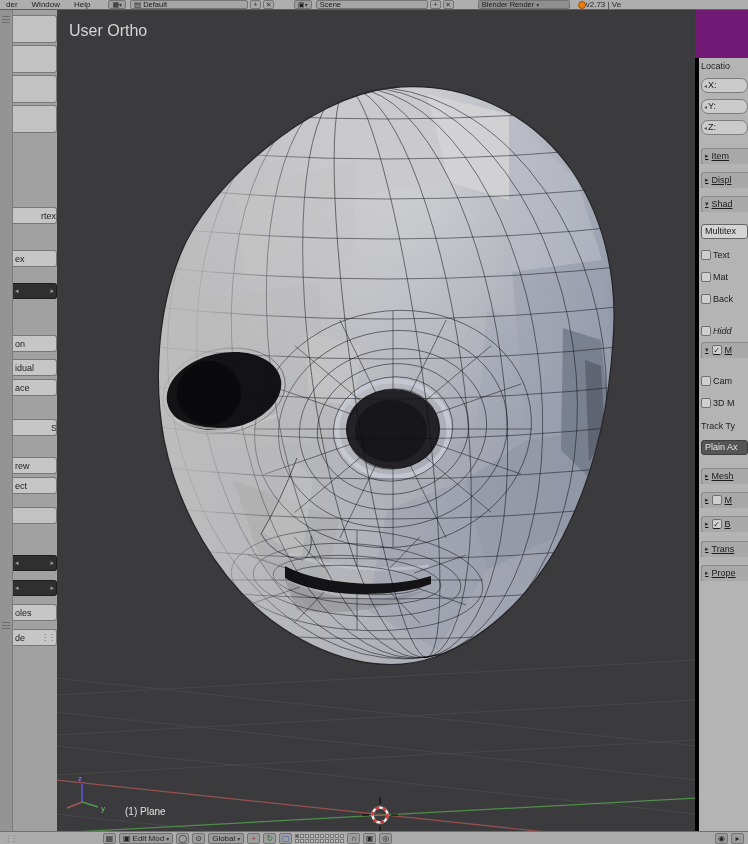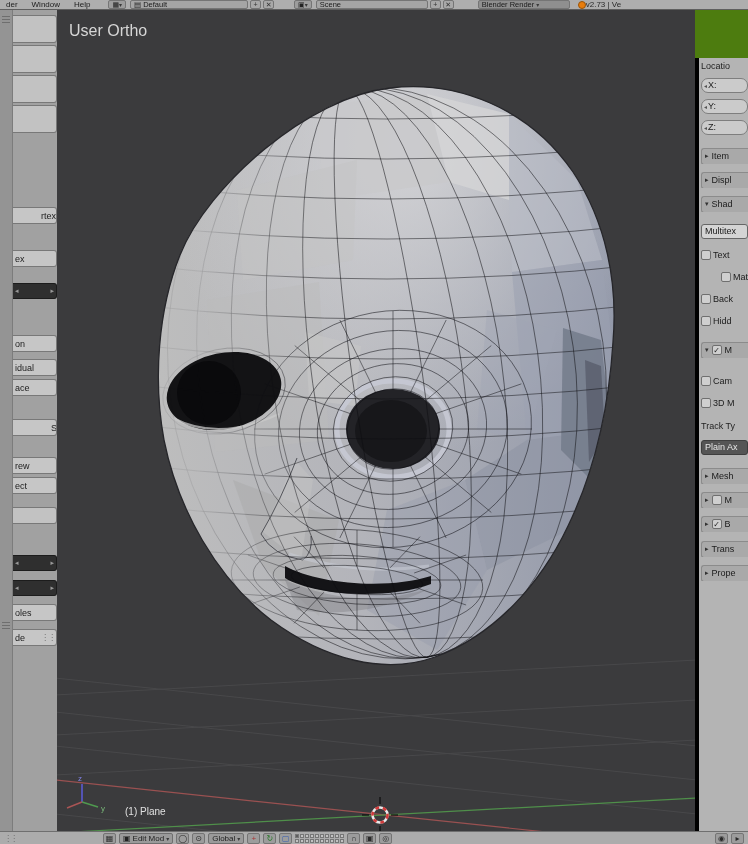--- a/index.html
+++ b/index.html
@@ -1,18 +1,18 @@
 <!DOCTYPE html>
 <html><head>
 <meta charset="utf-8">
 <style>
   *{margin:0;padding:0;box-sizing:border-box;}
   html,body{width:748px;height:844px;overflow:hidden;}
   body{font-family:"Liberation Sans","DejaVu Sans",sans-serif;background:#8c8c8c;}
-  .app{position:relative;width:748px;height:844px;background:#4d7c0f;}
+  .app{position:relative;width:748px;height:844px;background:#701a75;}
 
   
   .topbar{position:absolute;left:0;top:0;width:748px;height:10px;background:#aeaeae;
     border-bottom:1px solid #5f5f5f;display:flex;align-items:center;font-size:8px;
     color:#1c1c1c;overflow:hidden;white-space:nowrap;}
   .menu{margin-left:14px;cursor:default;}
   .menu:first-child{margin-left:6px;}
   .tb-btn{height:9px;display:inline-flex;align-items:center;background:#9d9d9d;
     border:1px solid #757575;border-radius:2px;padding:0 3px;font-size:7px;color:#222;}
   .tb-dd{height:9px;display:inline-flex;align-items:center;gap:2px;background:#a5a5a5;
@@ -45,21 +45,21 @@
   
   .props{position:absolute;left:695px;top:10px;width:53px;height:821px;background:#b4b4b4;
     border-left:4px solid #000000;font-size:9px;color:#1b1b1b;overflow:hidden;margin-top:48px;}
   .p-row{position:absolute;left:2px;right:0;height:16px;display:flex;align-items:center;gap:2px;
     white-space:nowrap;overflow:hidden;}
   .plabel{color:#1f1f1f;}
   .slider{flex:1;background:#cbcbcb;border:1px solid #7e7e7e;border-radius:7px;height:15px;
     display:flex;align-items:center;padding-left:2px;gap:1px;overflow:hidden;}
   .sarr{font-size:6px;color:#555;}
   .phead{flex:1;background:#a9a9a9;border:1px solid #8b8b8b;border-right:none;
-    border-radius:3px 0 0 3px;height:17px;display:flex;align-items:center;padding-left:3px;gap:3px;overflow:hidden;}
+    border-radius:3px 0 0 3px;height:17px;display:flex;align-items:center;padding-left:3px;gap:3px;overflow:hidden;text-decoration:underline;}
   .pcaret{font-size:7px;color:#333;}
   .cb{width:10px;height:10px;background:#cfcfcf;border:1px solid #6f6f6f;border-radius:2px;
     display:inline-flex;align-items:center;justify-content:center;font-size:8px;color:#222;flex:none;}
   .cb.checked::after{content:"✓";}
   .mbtn{flex:1;background:#d4d4d4;border:1px solid #666;border-radius:3px;height:15px;
     display:flex;align-items:center;padding-left:3px;color:#191919;overflow:hidden;}
   .ddark{flex:1;background:#555;color:#e6e6e6;border:1px solid #3e3e3e;border-radius:3px;height:15px;
     display:flex;align-items:center;padding-left:3px;overflow:hidden;}
 
   
@@ -386,29 +386,29 @@
     <div class="p-row" style="top:165px;">
         <span class="mbtn">
           <span>Multitex</span>
         </span>
       </div>
 
     <div class="p-row" style="top:189px;">
         <span class="cb"></span>
         <span>Text</span>
       </div>
-    <div class="p-row" style="top:211px;justify-content:flex-end;">
+    <div class="p-row" style="top:211px;">
         <span class="cb"></span>
         <span>Mat</span>
       </div>
     <div class="p-row" style="top:233px;">
         <span class="cb"></span>
         <span>Back</span>
       </div>
-    <div class="p-row" style="top:255px;">
+    <div class="p-row" style="top:265px;font-style:italic;">
         <span class="cb"></span>
         <span>Hidd</span>
       </div>
 
     <div class="p-row" style="top:284px;">
         <span class="phead">
           <span class="pcaret">▾</span>
           <span class="cb checked"></span>
           <span>M</span>
         </span>

